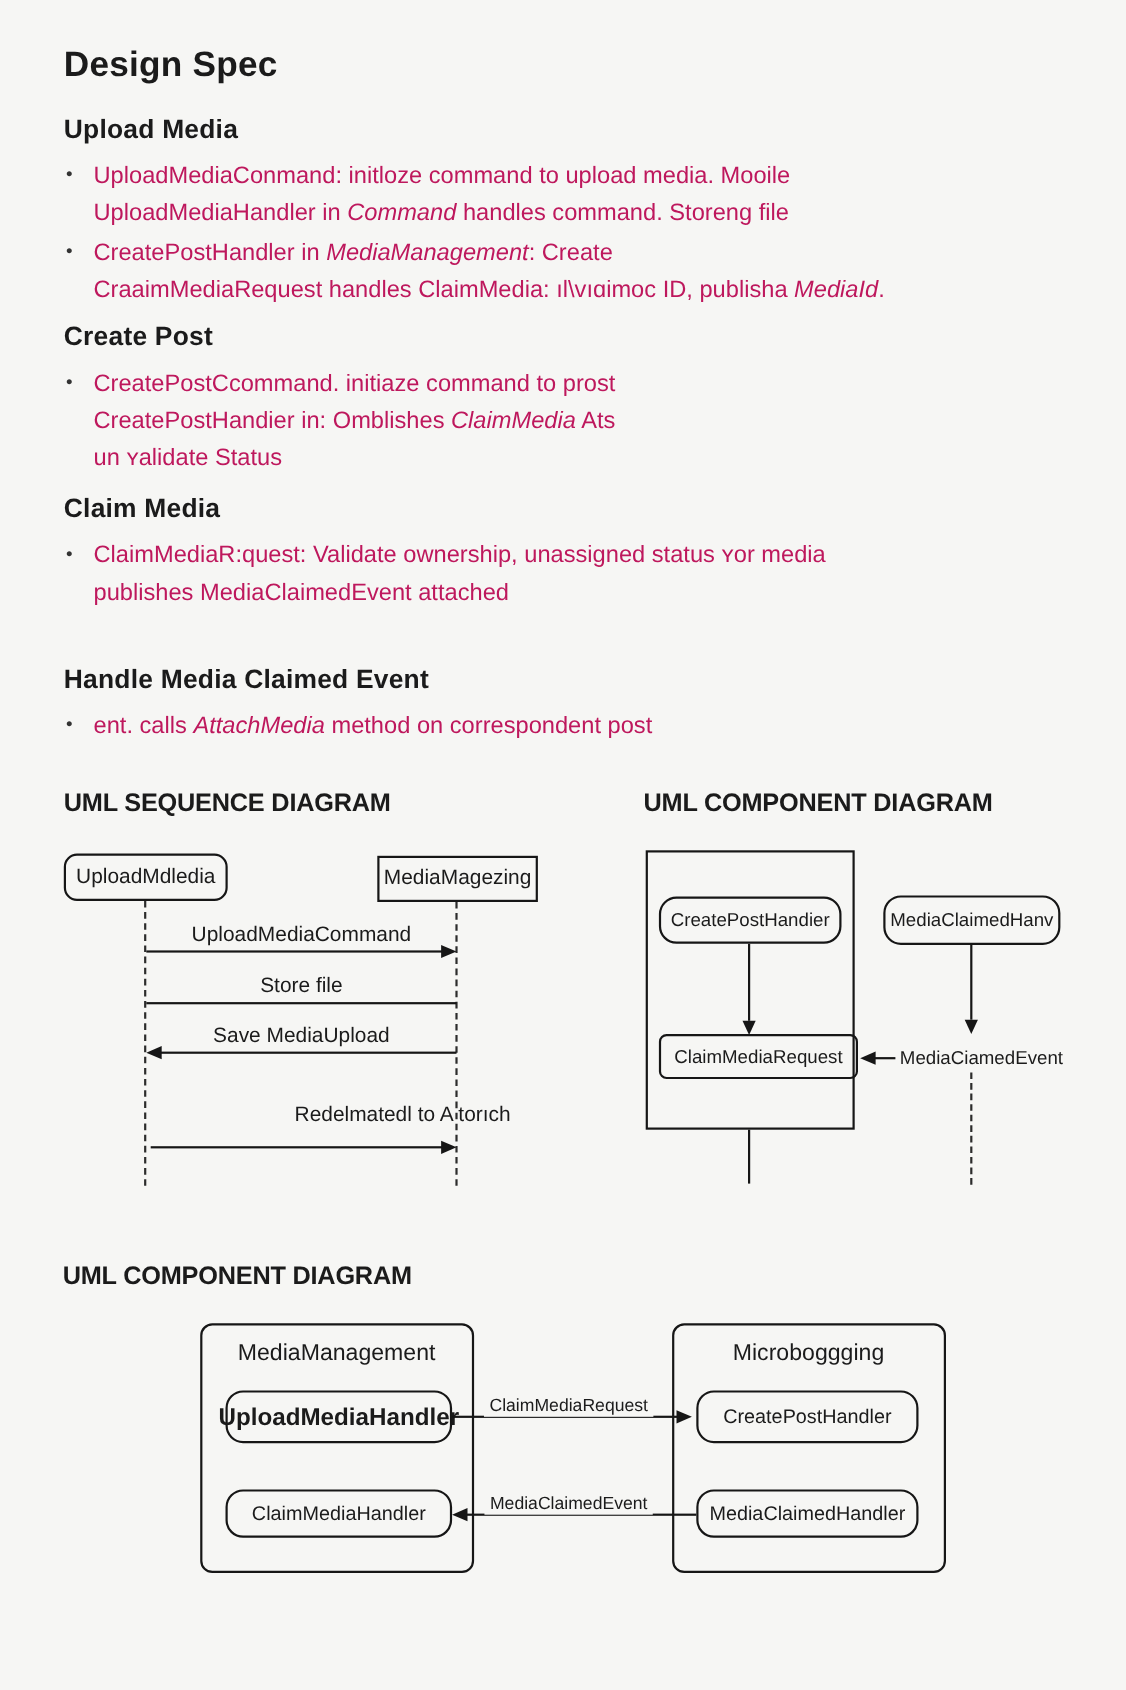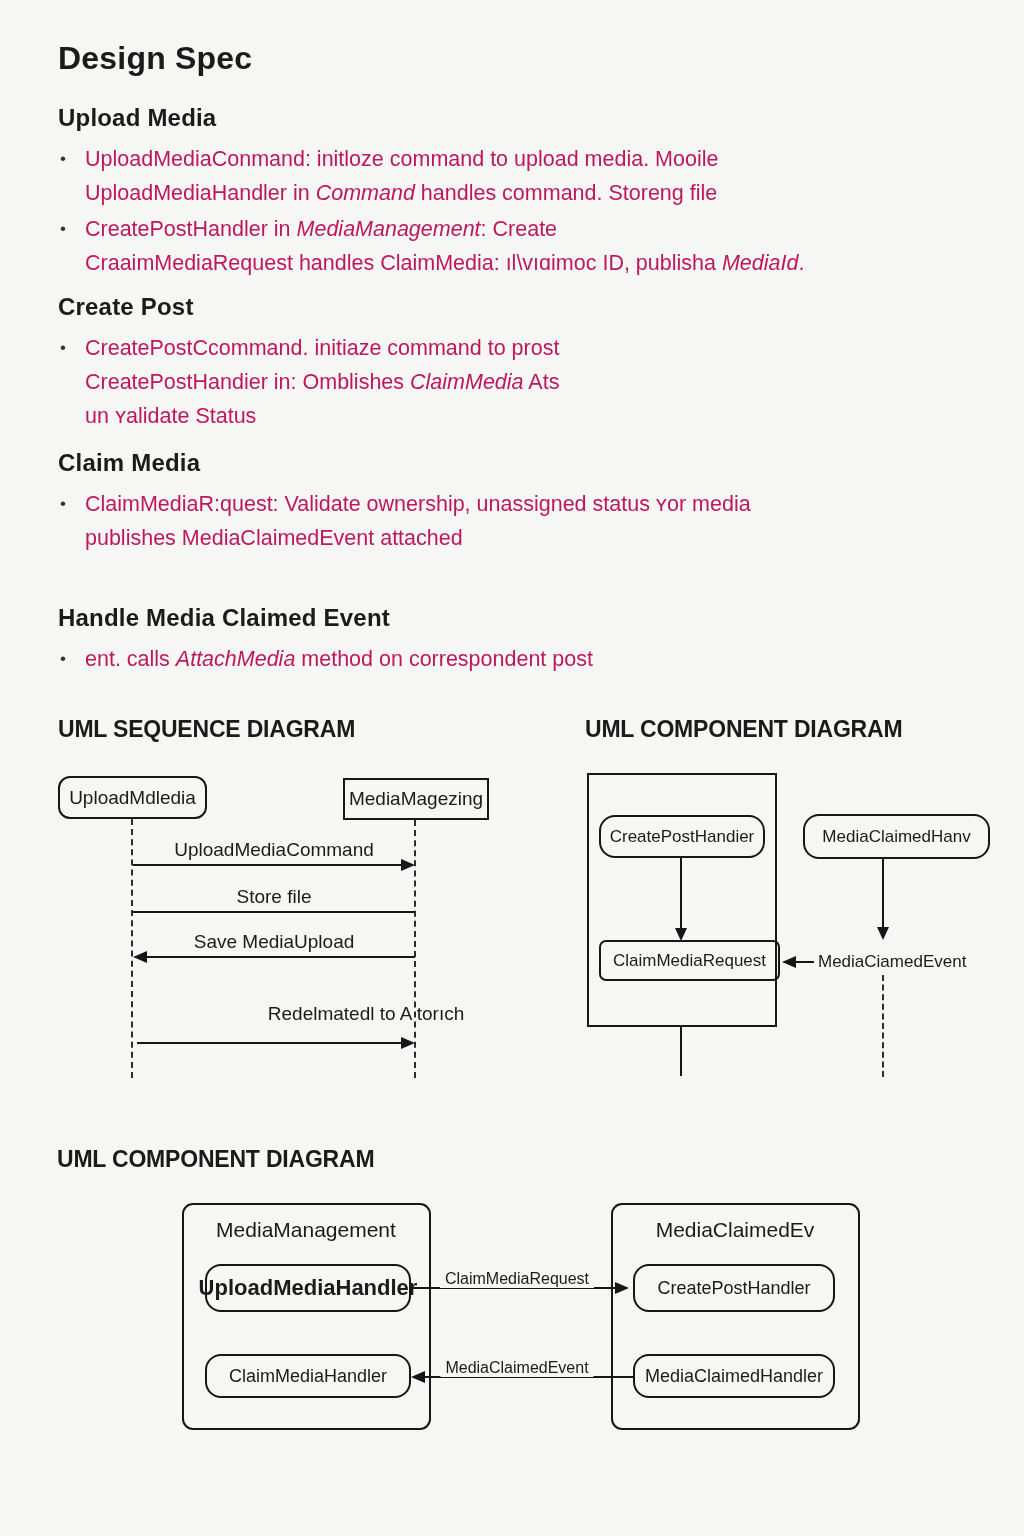--- a/index.html
+++ b/index.html
@@ -110,40 +110,40 @@
 
 <div class="abs diag-head" style="left:585px;top:716px;">UML COMPONENT DIAGRAM</div>
 
 <div class="abs box" style="left:587px;top:773px;width:190px;height:254px;"></div>
 
 <div class="abs box rbox" style="left:599px;top:815px;width:166px;height:43px;font-size:17px;">CreatePostHandier</div>
 <div class="abs vline" style="left:680px;top:858px;height:70px;"></div>
 <div class="abs arr-d" style="left:675px;top:928px;"></div>
 <div class="abs box rbox" style="left:599px;top:940px;width:181px;height:41px;font-size:17px;border-radius:7px;">ClaimMediaRequest</div>
 
-<div class="abs box rbox" style="left:803px;top:814px;width:187px;height:45px;font-size:17px;">MediaClaimedHanv</div>
+<div class="abs box rbox" style="left:803px;top:814px;width:161px;height:45px;font-size:17px;">MediaClaimedHanv</div>
 <div class="abs vline" style="left:882px;top:859px;height:68px;"></div>
 <div class="abs arr-d" style="left:877px;top:927px;"></div>
 
 <div class="abs arr-l" style="left:782px;top:956px;"></div>
 <div class="abs hline" style="left:795px;top:961px;width:19px;"></div>
 <div class="abs" style="left:818px;top:952px;font-size:17px;white-space:nowrap;">MediaCiamedEvent</div>
 
 <div class="abs dline" style="left:882px;top:975px;height:102px;"></div>
 <div class="abs vline" style="left:680px;top:1027px;height:49px;"></div>
 
 <div class="abs diag-head" style="left:57px;top:1146px;">UML COMPONENT DIAGRAM</div>
 
 <div class="abs box" style="left:182px;top:1203px;width:249px;height:227px;border-radius:11px;"></div>
 <div class="abs" style="left:306px;top:1218px;font-size:21px;transform:translateX(-50%);white-space:nowrap;">MediaManagement</div>
 <div class="abs box rbox" style="left:205px;top:1264px;width:206px;height:48px;font-size:22px;font-weight:bold;">UploadMediaHandler</div>
 <div class="abs box rbox" style="left:205px;top:1354px;width:206px;height:44px;font-size:18px;">ClaimMediaHandler</div>
 
 <div class="abs box" style="left:611px;top:1203px;width:249px;height:227px;border-radius:11px;"></div>
-<div class="abs" style="left:735px;top:1218px;font-size:21px;transform:translateX(-50%);white-space:nowrap;">MediaClaimedEv</div>
+<div class="abs" style="left:735px;top:1218px;font-size:21px;transform:translateX(-50%);white-space:nowrap;">Microboggging</div>
 <div class="abs box rbox" style="left:633px;top:1264px;width:202px;height:48px;font-size:18px;">CreatePostHandler</div>
 <div class="abs box rbox" style="left:633px;top:1354px;width:202px;height:44px;font-size:18px;">MediaClaimedHandler</div>
 
 <div class="abs hline" style="left:411px;top:1287px;width:206px;"></div>
 <div class="abs arr-r" style="left:615px;top:1282px;"></div>
 <div class="abs online" style="left:517px;top:1270px;font-size:16px;">ClaimMediaRequest</div>
 
 <div class="abs hline" style="left:424px;top:1376px;width:209px;"></div>
 <div class="abs arr-l" style="left:411px;top:1371px;"></div>
 <div class="abs online" style="left:517px;top:1359px;font-size:16px;">MediaClaimedEvent</div>

